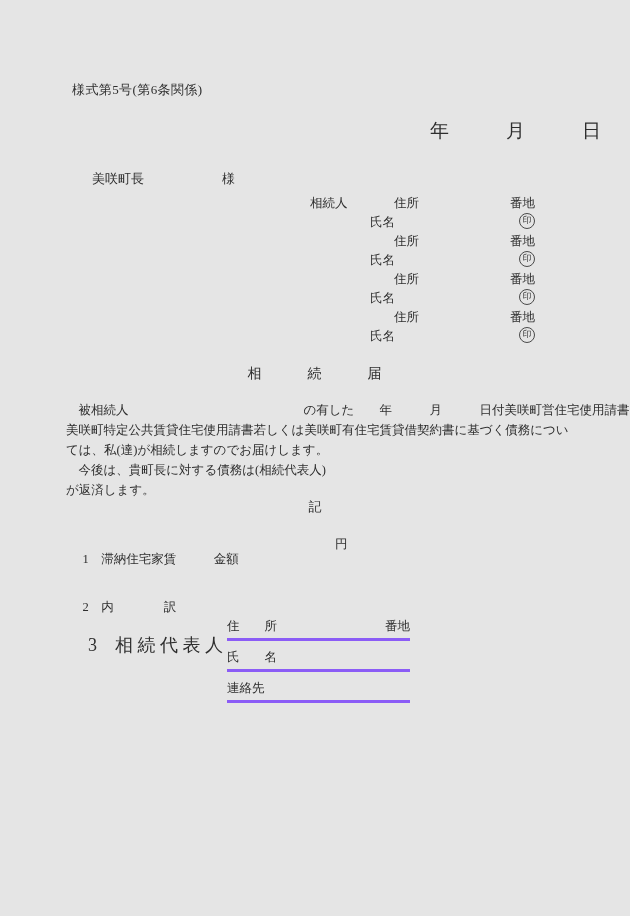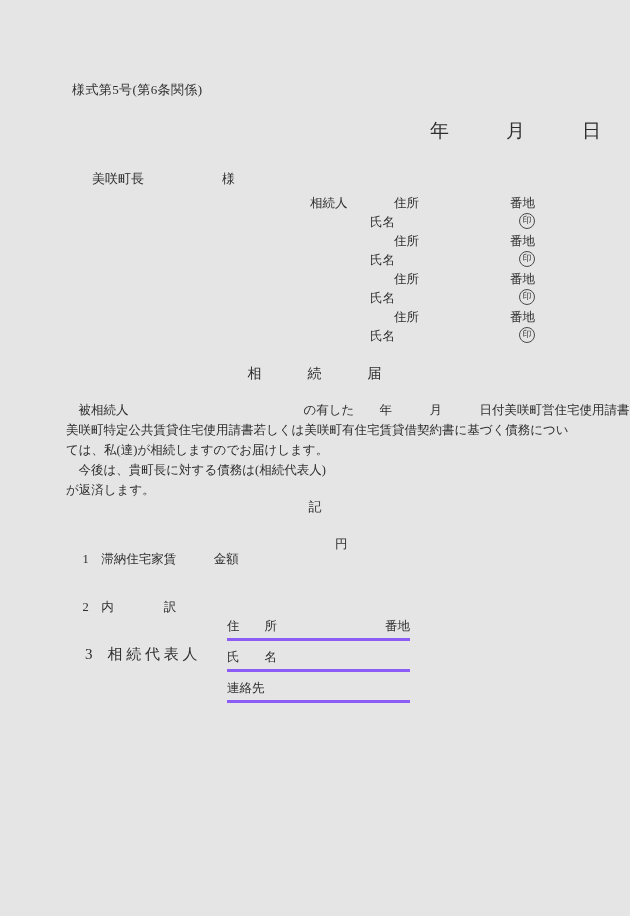--- a/index.html
+++ b/index.html
@@ -127,21 +127,21 @@
   }
 
   
   .item {
     font-size: 12.5px;
     white-space: pre;
   }
   .item-1 { left: 70px; top: 536px; }
   .item-1 .amount-unit { position: absolute; left: 265px; top: 0; }
   .item-2 { left: 70px; top: 584px; }
-  .item-3-label { left: 70px; top: 628px; font-size: 15px; white-space: pre; }
+  .item-3-label { left: 70px; top: 612px; font-size: 18px; white-space: pre; }
 
   .field-rows {
     left: 186px;
     top: 610px;
     width: 224px;
     font-size: 12.5px;
   }
   .field-row {
     position: relative;
     height: 28px;

